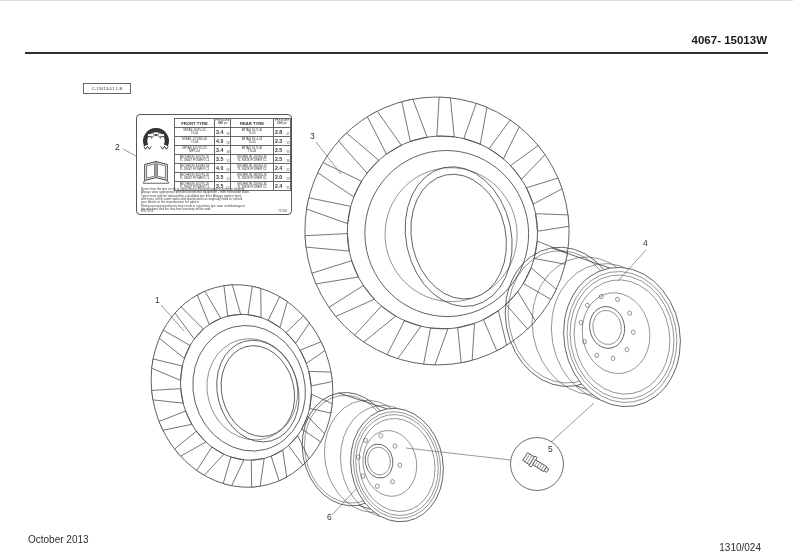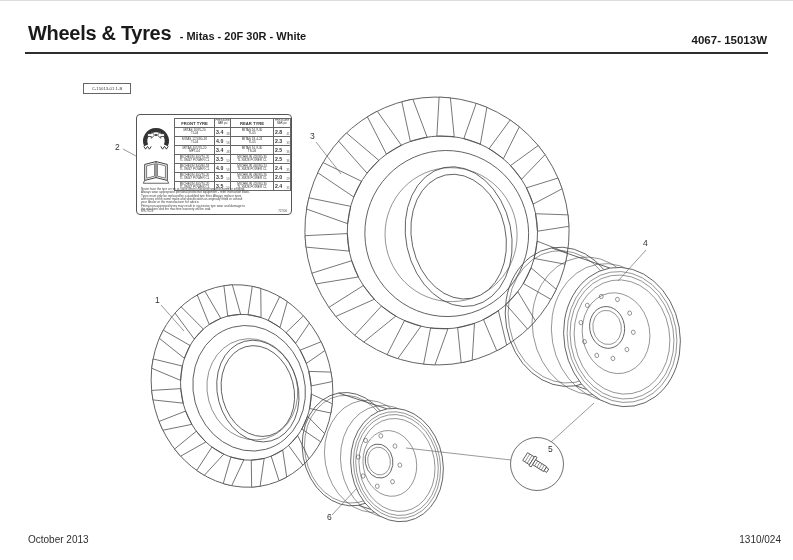--- a/index.html
+++ b/index.html
@@ -6,21 +6,21 @@
   .page{position:relative;width:793px;height:560px;background:#ffffff;overflow:hidden;
         font-family:"Liberation Sans",sans-serif;color:#1a1a1a;border-top:1px solid #ddd;}
   
   .hdr{position:absolute;left:28px;top:21px;white-space:nowrap;}
   .hdr .t{font-size:20px;font-weight:700;letter-spacing:-0.3px;}
   .hdr .s{font-size:11px;font-weight:700;margin-left:4px;}
   .partno{position:absolute;right:26px;top:33px;font-size:11.5px;font-weight:700;text-align:center;}
   .rule{position:absolute;left:25px;right:25px;top:51px;height:2px;background:#2e2e2e;}
   
   .foot{position:absolute;top:533px;font-size:10px;color:#2e2e2e;}
-  .foot.l{left:28px;text-align:right;} .foot.r{right:12px;}
+  .foot.l{left:28px;text-align:right;} .foot.r{right:32px;margin-top:8px;}
   
   .labelbox{position:absolute;left:83px;top:82px;width:46px;height:9px;border:0.8px solid #666;
             font-size:4.3px;color:#444;display:flex;align-items:center;justify-content:center;}
   
   .plate{position:absolute;left:136px;top:113px;width:154px;height:99px;border:1.2px solid #555;
          border-radius:4px;background:#fff;}
   .plate-icons{position:absolute;left:2px;top:3px;width:34px;}
   .plate-icons svg{display:block;margin:1px auto 2px auto;}
   .plate table{position:absolute;left:37px;top:3px;border-collapse:collapse;table-layout:fixed;}
   .plate th,.plate td{border:0.5px solid #666;padding:0;margin:0;overflow:hidden;color:#333;}
@@ -42,24 +42,20 @@
   .lug{fill:#ffffff;stroke:#4a4a4a;stroke-width:0.7;stroke-linejoin:round;}
   .ldr{fill:none;stroke:#6f6f6f;stroke-width:0.7;}
   .callout{position:absolute;font-size:8.5px;color:#333;}
   .picon{fill:none;stroke:#333;stroke-width:1;}
 </style>
 </head>
 <body>
 
 <div class="page">
 
-  <div class="hdr">
-    <span class="t">Wheels &amp; Tyres</span>
-    <span class="s">- Mitas - 20F 30R - White</span>
-  </div>
   <div class="partno">4067- 15013W</div>
   <div class="rule"></div>
 
   <div class="labelbox">C-15013-01 1-B</div>
 
   <svg id="art" width="793" height="560" viewBox="0 0 793 560">
       <g transform="rotate(-15 242 385)">
         <ellipse cx="242" cy="385" rx="90" ry="102" class="ln"></ellipse>
         <polygon points="310.2948836644073,388.1728499690334 331.6005768142772,394.5990479584885 330.405852565582,404.11289408774394 308.8269744072189,402.8198021526757" class="lug"></polygon>
         <polygon points="306.87197016365946,410.82009870424145 324.5979163115583,425.50908484474763 320.86760120394774,434.138874758375 301.48223743409574,424.23608792813025" class="lug"></polygon>

